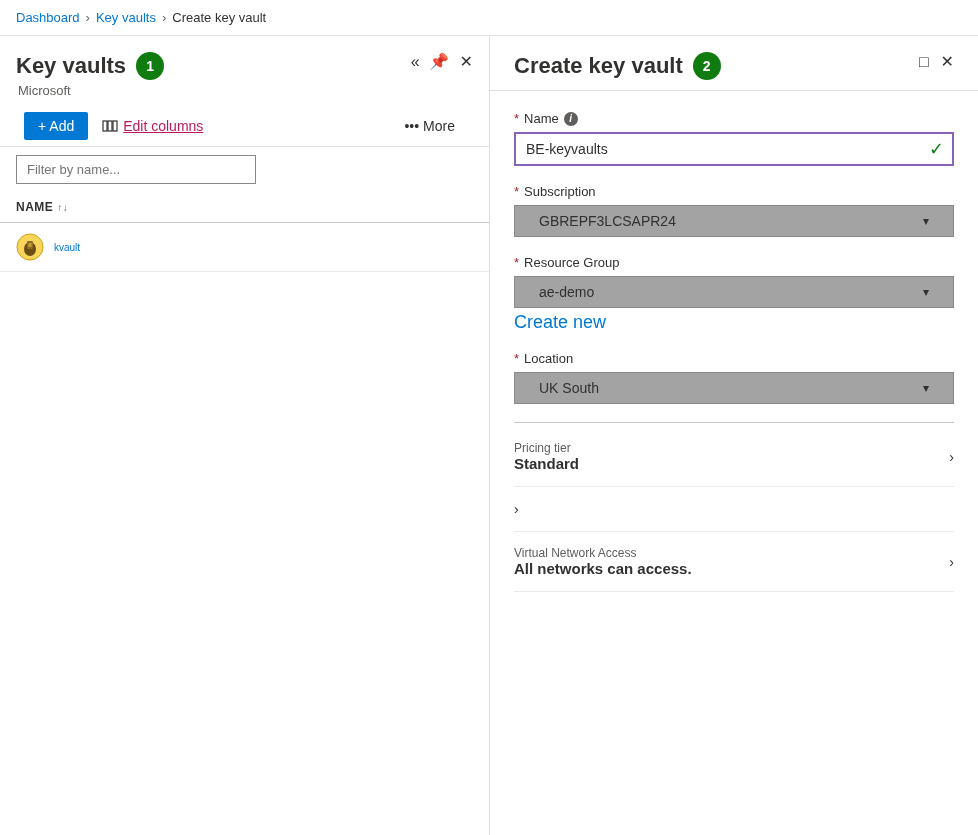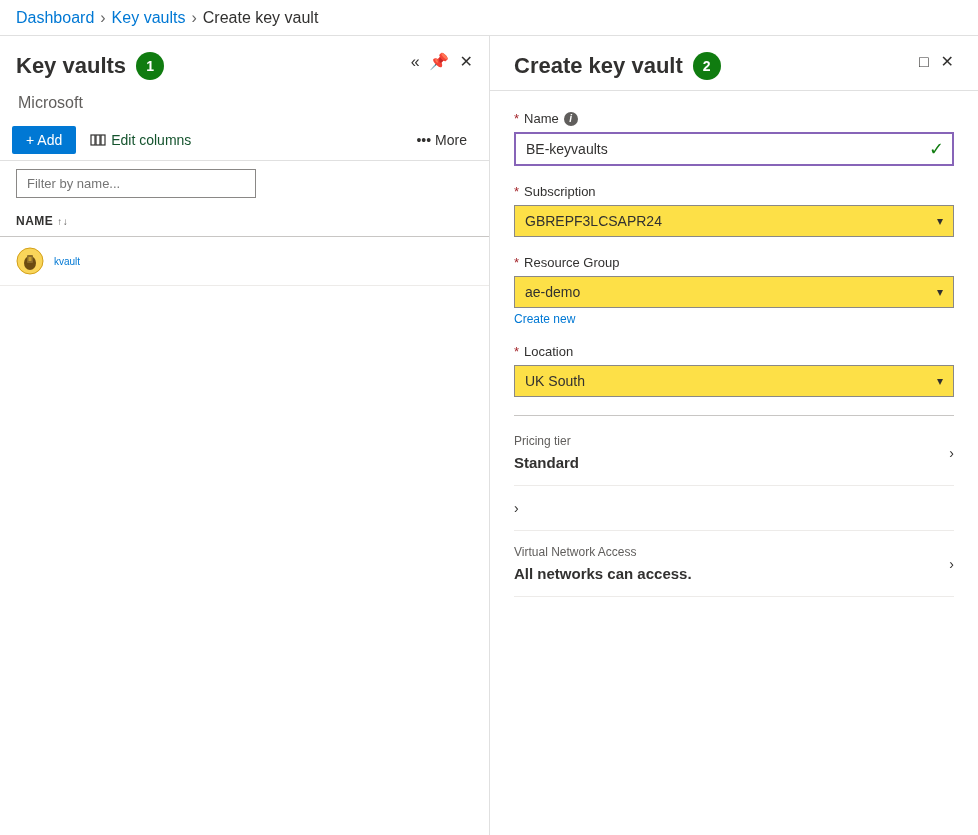--- a/index.html
+++ b/index.html
@@ -18,21 +18,21 @@
       border-bottom: 1px solid #e0e0e0;
       display: flex;
       align-items: center;
       padding: 0 16px;
     }
 
     .breadcrumb {
       display: flex;
       align-items: center;
       gap: 6px;
-      font-size: 16px;
+      font-size: 13px;
     }
 
     .breadcrumb a {
       color: #0078d4;
       text-decoration: none;
     }
 
     .breadcrumb .sep {
       color: #666;
     }
@@ -86,43 +86,43 @@
       height: 28px;
       display: inline-flex;
       align-items: center;
       justify-content: center;
       font-size: 14px;
       font-weight: 600;
       flex-shrink: 0;
     }
 
     .left-subtitle {
-      font-size: 16px;
+      font-size: 13px;
       color: #605e5c;
-      margin-top: 14px;
+      margin-top: 3px;
       margin-left: 2px;
     }
 
     .left-header-icons {
       display: flex;
       gap: 10px;
       align-items: center;
       color: #605e5c;
       font-size: 16px;
     }
 
     .left-header-icons span {
       cursor: pointer;
       color: #323130;
     }
 
     .toolbar {
       display: flex;
       align-items: center;
-      padding: 6px 12px;
+      padding: 6px 24px;
       gap: 4px;
       border-bottom: 1px solid #e0e0e0;
     }
 
     .btn-add {
       display: flex;
       align-items: center;
       gap: 4px;
       background: #0078d4;
       color: #fff;
@@ -132,24 +132,25 @@
       cursor: pointer;
       border-radius: 2px;
     }
 
     .btn-edit-cols {
       display: flex;
       align-items: center;
       gap: 5px;
       background: none;
       border: none;
-      color: #14532d;
+      color: #be185d;
       font-size: 14px;
       cursor: pointer;
       padding: 6px 10px;
+      text-decoration: underline;
     }
 
     .btn-more {
       display: flex;
       align-items: center;
       gap: 4px;
       background: none;
       border: none;
       color: #323130;
       font-size: 14px;
@@ -308,39 +309,39 @@
     }
 
     .check-icon {
       color: #107c10;
       font-size: 18px;
       padding: 0 8px;
     }
 
     .dropdown {
       width: 100%;
-      padding: 7px 10px;
+      padding: 7px 24px;
       border: 1px solid #8a8886;
       font-size: 14px;
       color: #323130;
-      background: #fde047;
+      background: #a3a3a3;
       cursor: pointer;
       display: flex;
       align-items: center;
       justify-content: space-between;
     }
 
     .dropdown-arrow {
       font-size: 12px;
       color: #323130;
     }
 
     .create-new-link {
       color: #0078d4;
-      font-size: 12px;
+      font-size: 18px;
       cursor: pointer;
       text-decoration: none;
       margin-top: 4px;
       display: inline-block;
     }
 
     .divider {
       border: none;
       border-top: 1px solid #c8c6c4;
       margin: 4px 0;
@@ -351,21 +352,21 @@
       align-items: center;
       justify-content: space-between;
       padding: 14px 0;
       border-bottom: 1px solid #edebe9;
       cursor: pointer;
     }
 
     .nav-item-left {
       display: flex;
       flex-direction: column;
-      gap: 6px;
+      gap: 0;
     }
 
     .nav-item-label {
       font-size: 12px;
       color: #605e5c;
     }
 
     .nav-item-value {
       font-size: 15px;
       font-weight: 600;

